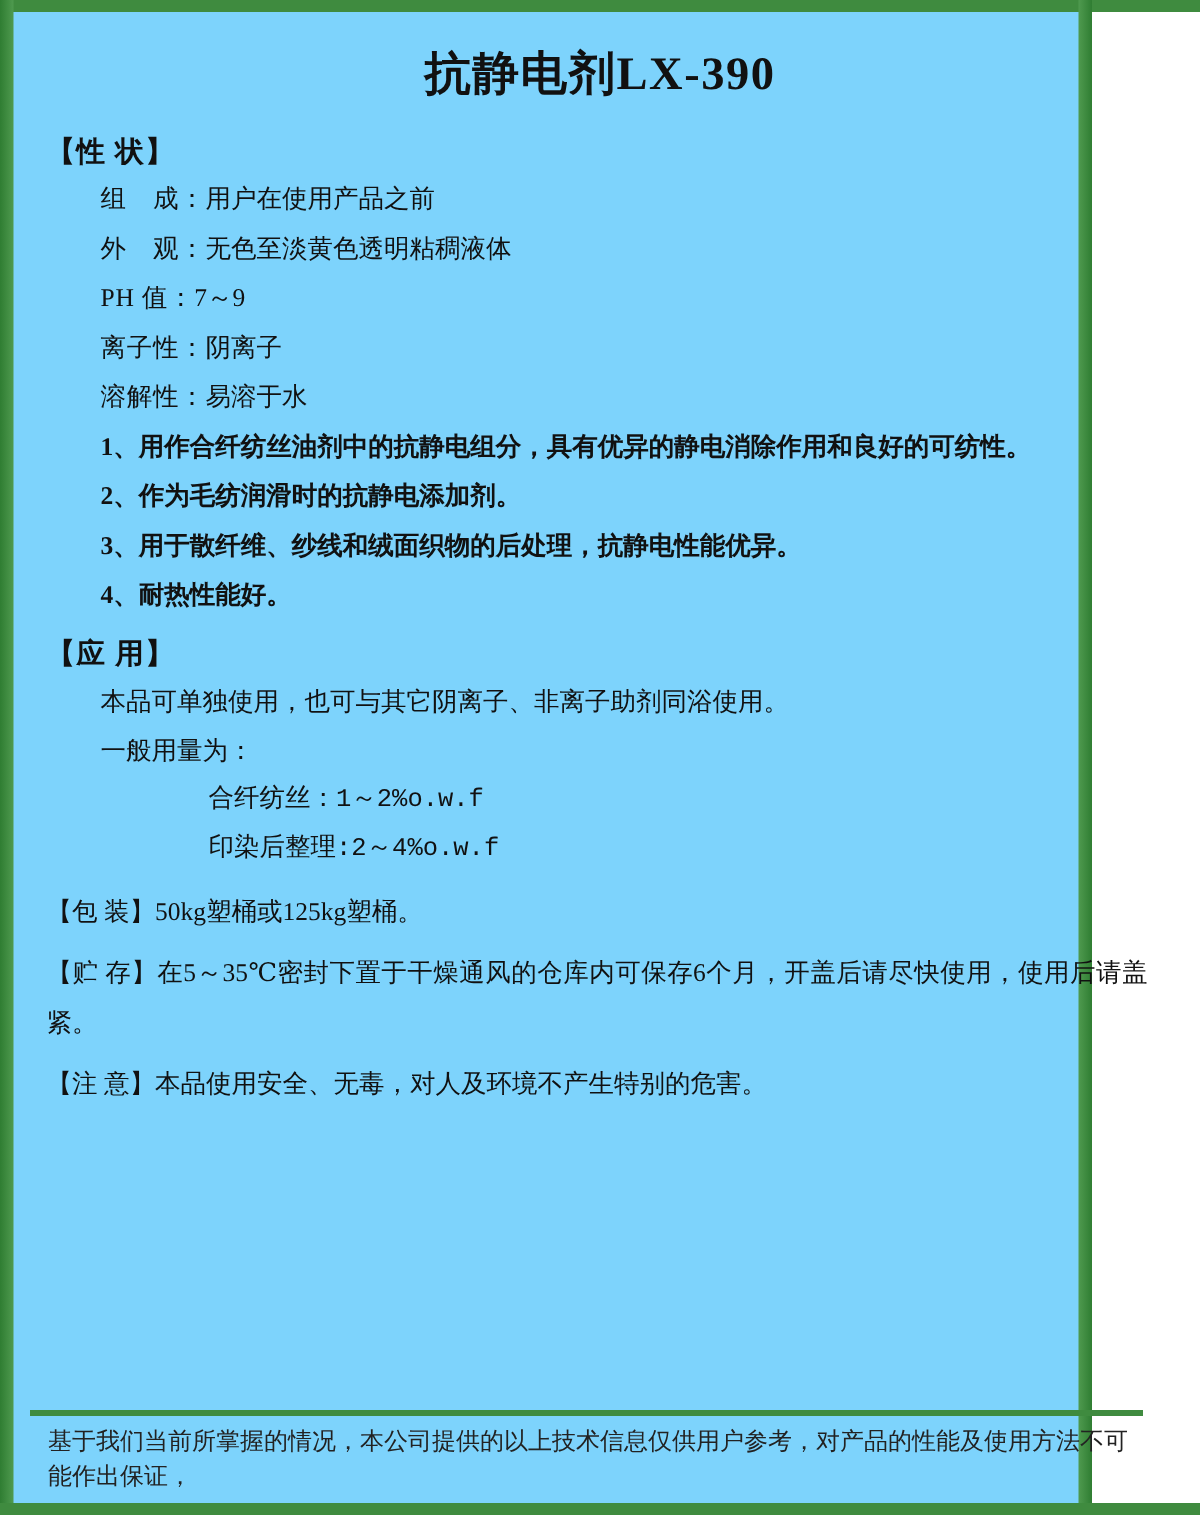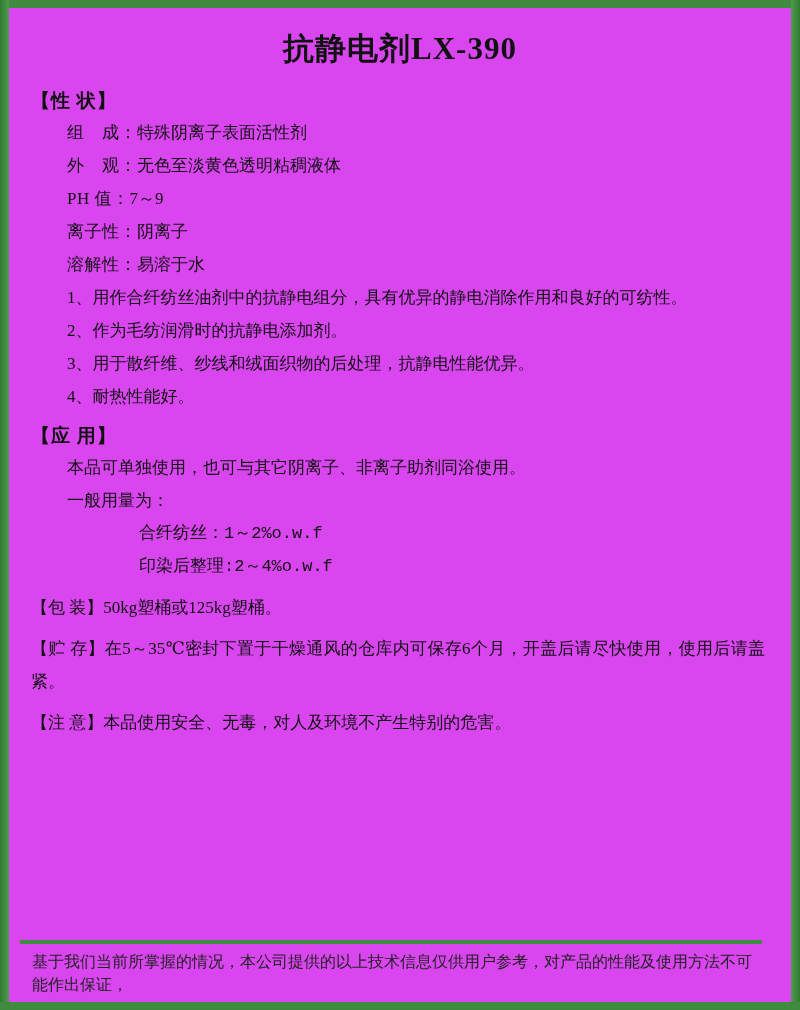--- a/index.html
+++ b/index.html
@@ -10,24 +10,24 @@
     width: 800px;
     height: 1010px;
     background: #ffffff;
     font-family: "Liberation Serif", "DejaVu Serif", serif;
     color: #111111;
     overflow: hidden;
     position: relative;
   }
   .page {
     position: relative;
-    width: 800px;
+    width: 728px;
     height: 1010px;
     box-sizing: border-box;
-    background: #d946ef;
+    background: #7dd3fc;
   }
   
   .edge-left {
     position: absolute;
     left: 0; top: 0;
     width: 9px; height: 1010px;
     background: linear-gradient(to right, #2f7d32, #4f9a4f);
   }
   .edge-right {
     position: absolute;
@@ -81,20 +81,21 @@
     line-height: 33px;
     margin-left: 58px;
   }
   .kv-key {
     letter-spacing: 0.5px;
   }
   .bullet-row {
     font-size: 17px;
     line-height: 33px;
     margin-left: 58px;
+    font-weight: bold;
   }
   .para {
     font-size: 17px;
     line-height: 33px;
     margin-left: 58px;
   }
   .indent-2 {
     font-size: 17px;
     line-height: 33px;
     margin-left: 130px;
@@ -134,21 +135,21 @@
   <div class="edge-right"></div>
   <div class="edge-bottom"></div>
 
   <div class="content">
 
     <div class="title">抗静电剂LX-390</div>
 
 
     <div class="section-head">【性 状】</div>
     <div class="kv-row">
-      <span class="kv-key">组　成：</span><span>特殊阴离子表面活性剂</span>
+      <span class="kv-key">组　成：</span><span>用户在使用产品之前</span>
     </div>
     <div class="kv-row">
       <span class="kv-key">外　观：</span><span>无色至淡黄色透明粘稠液体</span>
     </div>
     <div class="kv-row">
       <span class="kv-key">PH 值：</span><span>7～9</span>
     </div>
     <div class="kv-row">
       <span class="kv-key">离子性：</span><span>阴离子</span>
     </div>

